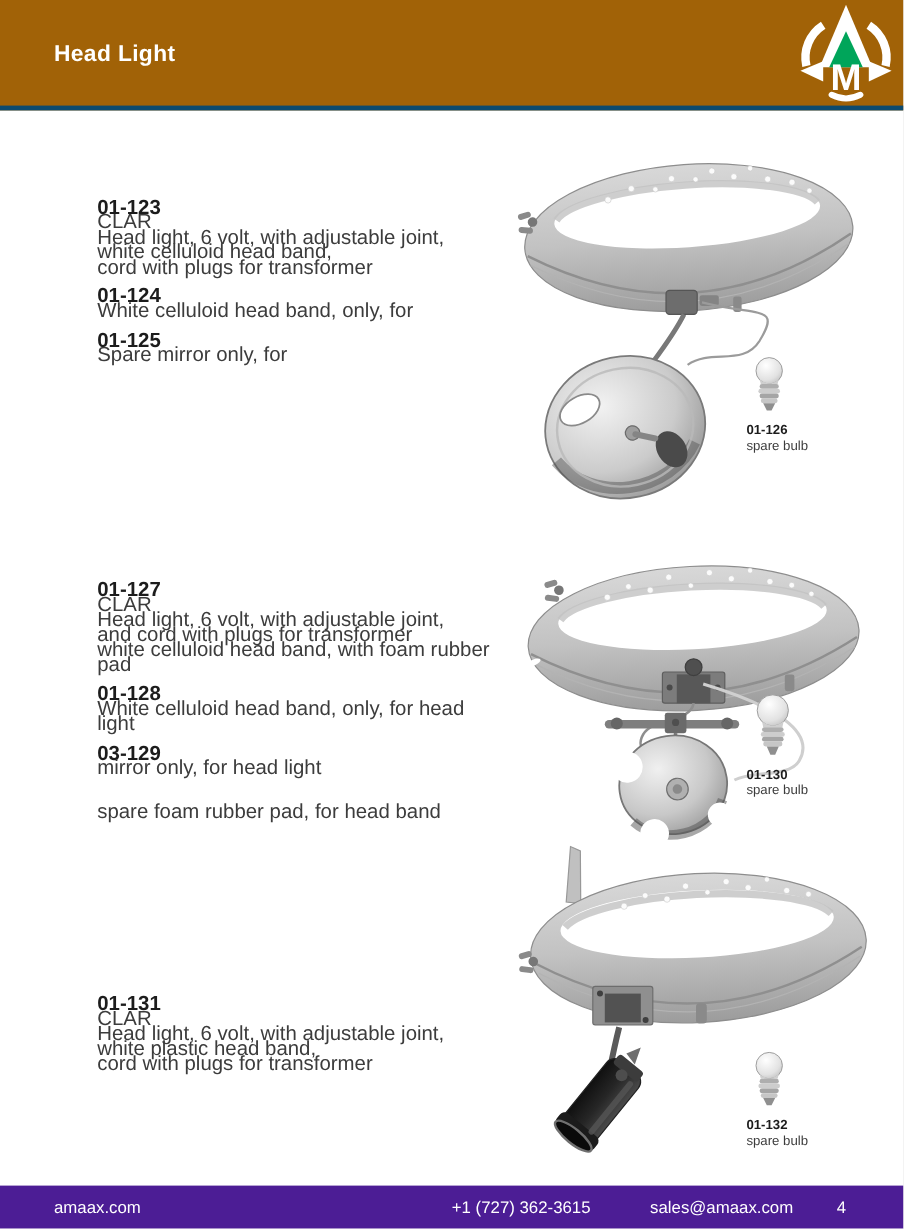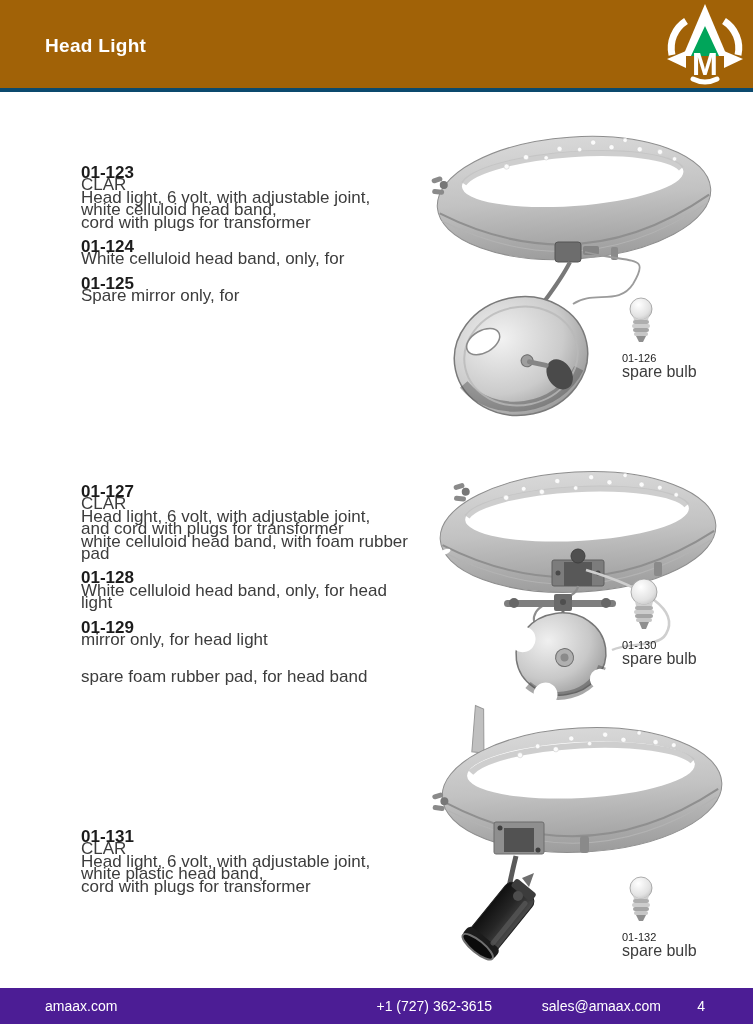--- a/index.html
+++ b/index.html
@@ -23,22 +23,22 @@
   .tblock { position:absolute; left:81px; width:335px; }
   .item { margin-top:12px; }
   .tblock .item:first-child { margin-top:0; }
   .item.no-code { margin-top:25px; }
   .code { font-size:17px; line-height:12.4px; font-weight:bold; color:#1c1c1c; }
   .line { font-size:17px; line-height:12.4px; color:#3c3c3c; }
   
   .photo { position:absolute; }
   
   .bulb-group { position:absolute; width:120px; }
-  .bulb-code { font-size:11px; line-height:13px; font-weight:normal; color:#1c1c1c; margin-top:5px; }
-  .bulb-label { font-size:16px; line-height:13px; color:#3c3c3c; }
+  .bulb-code { font-size:11px; line-height:13px; font-weight:bold; color:#1c1c1c; margin-top:5px; }
+  .bulb-label { font-size:11px; line-height:13px; color:#3c3c3c; }
   
   .footer {
     position:absolute; left:0; top:988px; width:753px; height:36px;
     background:#4c1d95; color:#ffffff; font-size:14px;
   }
   .footer span { position:absolute; top:50%; transform:translateY(-50%); white-space:nowrap; }
   .f-site  { left:45px; }
   .f-phone { left:50%; transform:translate(-50%,-50%); }
   .f-mail  { right:92px; }
   .f-page  { right:48px; }
@@ -89,21 +89,21 @@
       <div class="line">CLAR</div>
       <div class="line">Head light, 6 volt, with adjustable joint,</div>
       <div class="line">and cord with plugs for transformer</div>
       <div class="line">white celluloid head band, with foam rubber pad</div>
     </div>
     <div class="item">
       <div class="code">01-128</div>
       <div class="line">White celluloid head band, only, for head light</div>
     </div>
     <div class="item">
-      <div class="code">01-129</div>
+      <div class="code">03-129</div>
       <div class="line">mirror only, for head light</div>
     </div>
     <div class="item no-code">
       <div class="line">spare foam rubber pad, for head band</div>
     </div>
   </div>
 
   <div class="tblock" style="top:831px">
     <div class="item">
       <div class="code">01-131</div>

